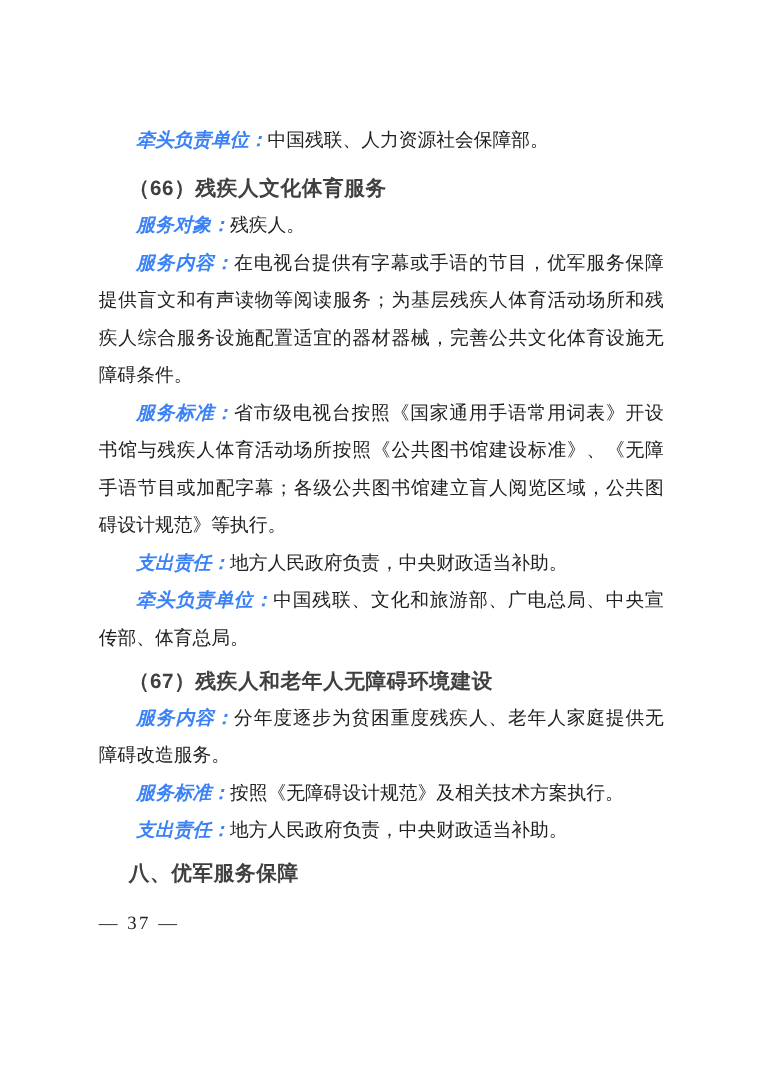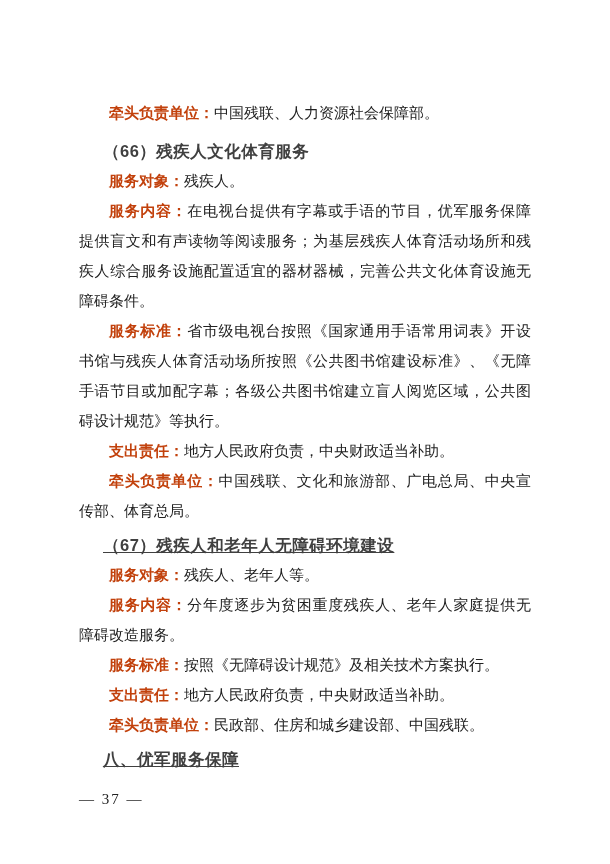--- a/index.html
+++ b/index.html
@@ -29,32 +29,33 @@
     white-space: normal;
   }
   .indent { padding-left: 30px; }
   .justify {
     text-align: justify;
     text-align-last: justify;
     text-justify: inter-ideograph;
   }
   .label {
     font-weight: bold;
-    color: #c2410c;
+    font-style: italic;
+    color: #3b82f6;
   }
   .heading {
     font-family: "Liberation Sans", sans-serif;
     font-weight: 700;
     font-size: 16.5px;
     color: #404040;
     padding-left: 24px;
     letter-spacing: 0.5px;
   }
   .mt-lg { margin-top: 8px; }
-  .mt-sm { margin-top: 4px; text-decoration: underline; }
+  .mt-sm { margin-top: 4px; }
   .pagenum {
     margin-top: 10px;
     height: 30px;
     line-height: 30px;
     text-align: left;
     font-size: 15px;
     color: #222222;
     letter-spacing: 2px;
   }
 </style>
@@ -80,29 +81,27 @@
     <div class="line justify"><span>手语节目或加配字幕；各级公共图书馆建立盲人阅览区域，公共图</span></div>
     <div class="line"><span>碍设计规范》等执行。</span></div>
 
     <div class="line indent"><span class="label">支出责任：</span><span>地方人民政府负责，中央财政适当补助。</span></div>
 
     <div class="line indent justify"><span class="label">牵头负责单位：</span><span>中国残联、文化和旅游部、广电总局、中央宣</span></div>
     <div class="line"><span>传部、体育总局。</span></div>
 
     <div class="line heading mt-sm"><span>（67）残疾人和老年人无障碍环境建设</span></div>
 
-    <div class="line indent"><span class="label">服务对象：</span><span>残疾人、老年人等。</span></div>
 
     <div class="line indent justify"><span class="label">服务内容：</span><span>分年度逐步为贫困重度残疾人、老年人家庭提供无</span></div>
     <div class="line"><span>障碍改造服务。</span></div>
 
     <div class="line indent"><span class="label">服务标准：</span><span>按照《无障碍设计规范》及相关技术方案执行。</span></div>
 
     <div class="line indent"><span class="label">支出责任：</span><span>地方人民政府负责，中央财政适当补助。</span></div>
 
-    <div class="line indent"><span class="label">牵头负责单位：</span><span>民政部、住房和城乡建设部、中国残联。</span></div>
 
     <div class="line heading mt-sm"><span>八、优军服务保障</span></div>
 
     <div class="pagenum">— 37 —</div>
 
   </div>
 </div>
 
 </body></html>

